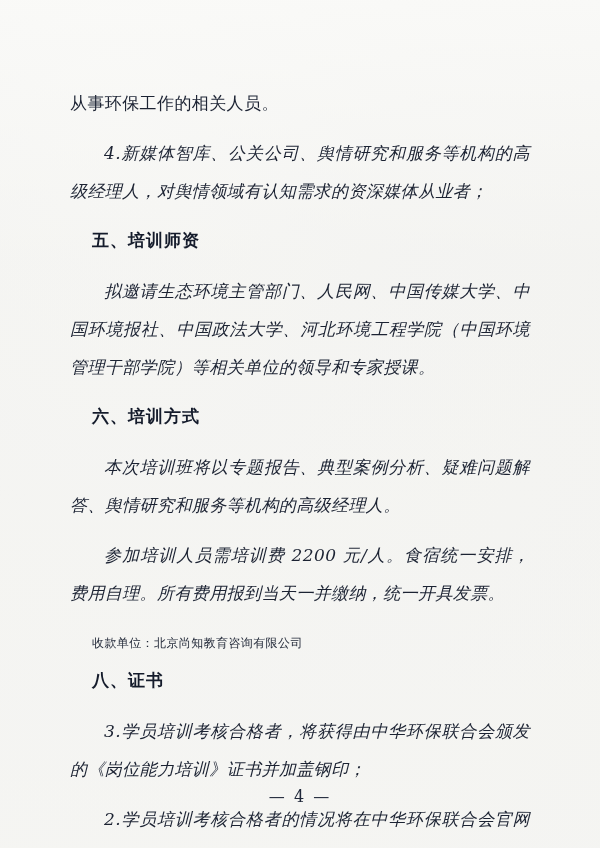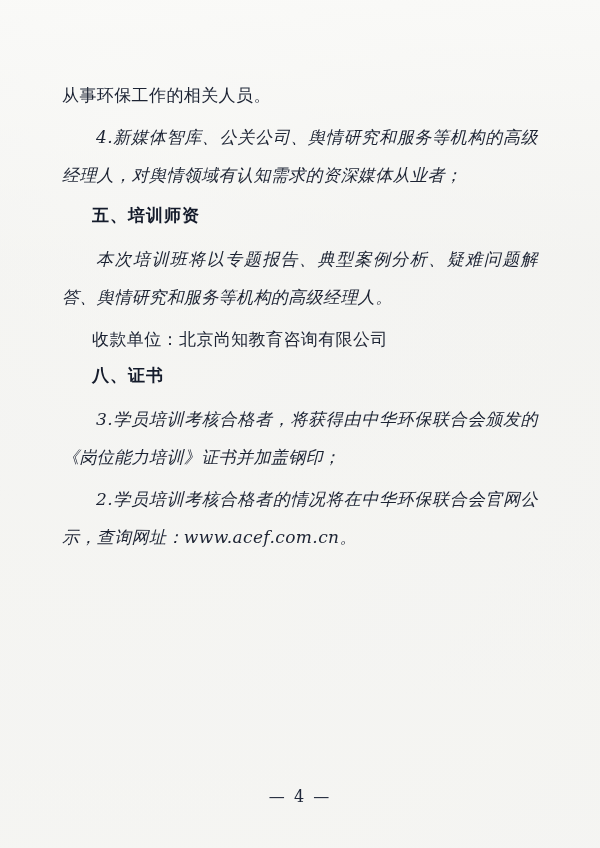--- a/index.html
+++ b/index.html
@@ -34,39 +34,39 @@
     padding: 72px 58px 0 58px;
     box-sizing: border-box;
   }
   .para {
     font-size: 17px;
     line-height: 38px;
     color: #1c2333;
     letter-spacing: 0.4px;
     text-align: justify;
     text-justify: inter-ideograph;
-    margin: 4px;
+    margin: 12px;
     white-space: pre-wrap;
   }
   .indent {
     text-indent: 34px;
     font-style: italic;
   }
   .heading {
     font-size: 17px;
     line-height: 38px;
     color: #141b2b;
     letter-spacing: 1px;
     font-weight: bold;
     text-indent: 34px;
     margin: 0;
-    font-family: Liberation Mono, monospace;
+    font-family: Liberation Sans, sans-serif;
   }
   .bank-line {
-    font-size: 17px;
+    font-size: 12px;
     line-height: 38px;
     color: #1c2333;
     letter-spacing: 0.4px;
     margin: 0;
     text-indent: 34px;
   }
   .footer {
     position: absolute;
     left: 0;
     right: 0;
@@ -82,23 +82,26 @@
 <body>
 
 <div id="page">
   <div id="content">
 
     <p class="para">从事环保工作的相关人员。</p>
 
     <p class="para indent">4.新媒体智库、公关公司、舆情研究和服务等机构的高级经理人，对舆情领域有认知需求的资深媒体从业者；</p>
 
     <p class="heading">五、培训师资</p>
+    <p class="para indent">拟邀请生态环境主管部门、人民网、中国传媒大学、中国环境报社、中国政法大学、河北环境工程学院（中国环境管理干部学院）等相关单位的领导和专家授课。</p>
 
+    <p class="heading">六、培训方式</p>
     <p class="para indent">本次培训班将以专题报告、典型案例分析、疑难问题解答、舆情研究和服务等机构的高级经理人。</p>
 
+    <p class="para indent">参加培训人员需培训费 2200 元/人。食宿统一安排，费用自理。所有费用报到当天一并缴纳，统一开具发票。</p>
 
     <p class="bank-line">收款单位：北京尚知教育咨询有限公司</p>
 
     <p class="heading">八、证书</p>
     <p class="para indent">3.学员培训考核合格者，将获得由中华环保联合会颁发的《岗位能力培训》证书并加盖钢印；</p>
     <p class="para indent">2.学员培训考核合格者的情况将在中华环保联合会官网公示，查询网址：www.acef.com.cn。</p>
 
   </div>
 
   <div class="footer">— 4 —</div>

